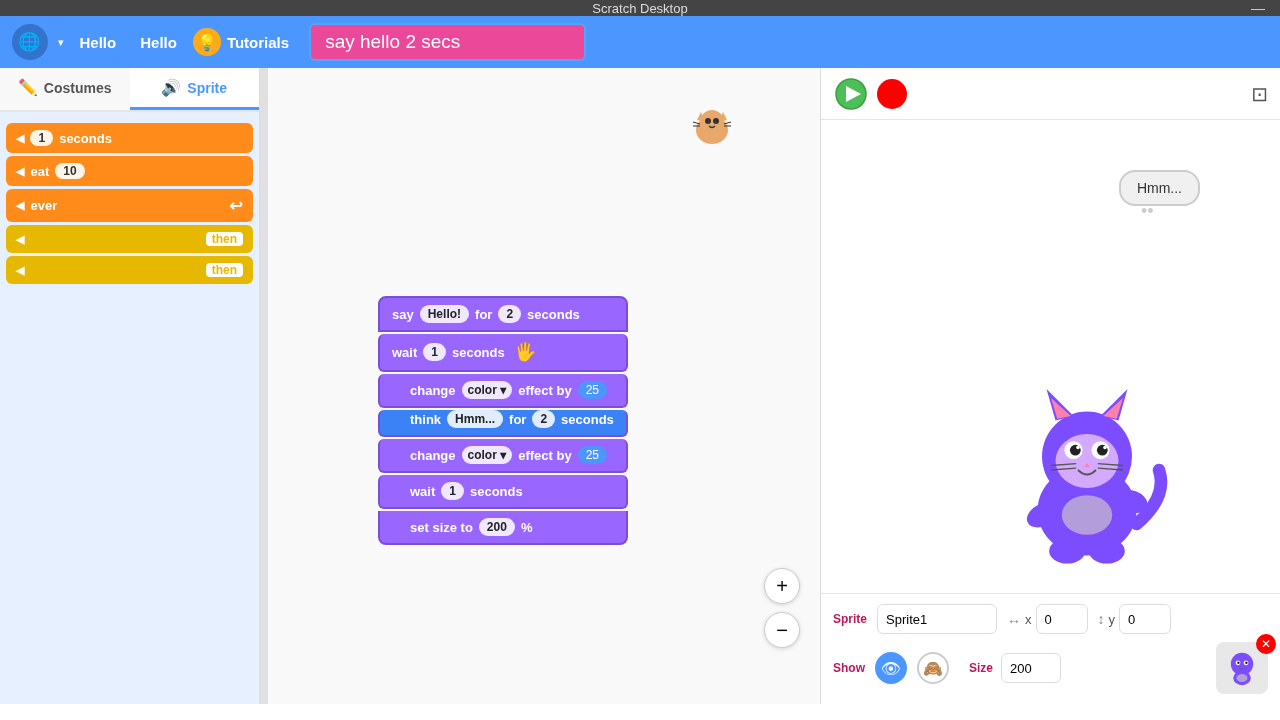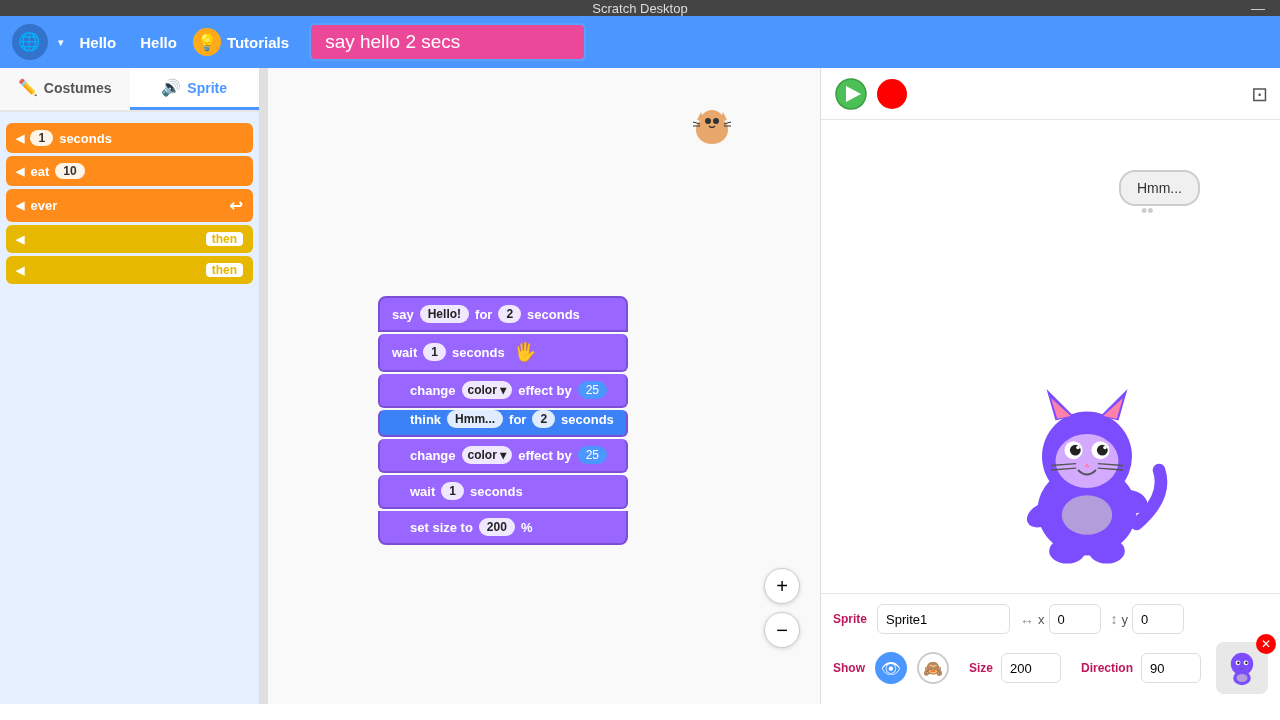--- a/index.html
+++ b/index.html
@@ -605,43 +605,39 @@
           <ellipse cx="100" cy="160" rx="28" ry="22" fill="#b39ddb"></ellipse>
 
           <path d="M155 170 Q190 140 180 110" stroke="#7c4dff" stroke-width="14" fill="none" stroke-linecap="round"></path>
         </svg>
       </div>
     </div>
 
     <div id="sprite-info">
       <div class="sprite-row">
         <span class="sprite-label">Sprite</span>
-        <input class="sprite-input" style="width: 133px;" type="text" value="Sprite1">
+        <input class="sprite-input" style="width: 120px;" type="text" value="Sprite1">
         <div class="sprite-field">
           <span class="coord-icon">↔</span>
           <span>x</span>
           <input class="sprite-input" style="width: 52px;" type="text" value="0">
         </div>
         <div class="sprite-field">
           <span class="coord-icon">↕</span>
           <span>y</span>
           <input class="sprite-input" style="width: 52px;" type="text" value="0">
         </div>
       </div>
       <div class="sprite-row2">
         <span class="sprite-label">Show</span>
         <button class="show-btn">👁</button>
         <button class="show-btn show-btn-off">🙈</button>
         <div class="sprite-field" style="margin-left:10px;">
           <span class="sprite-label">Size</span>
           <input class="sprite-input" style="width: 60px; margin-left: 4px;" type="text" value="200">
-        </div>
-        <div class="sprite-field" style="margin-left:10px;">
-          <span class="sprite-label">Direction</span>
-          <input class="sprite-input" style="width: 60px; margin-left: 4px;" type="text" value="90">
         </div>
 
         <div style="margin-left:auto;display:flex;gap:6px;align-items:center;">
           <div class="sprite-thumb">
             <svg width="40" height="40" viewBox="0 0 100 100">
               <circle cx="50" cy="40" r="28" fill="#7c4dff"></circle>
               <ellipse cx="50" cy="75" rx="22" ry="18" fill="#7c4dff"></ellipse>
               <ellipse cx="50" cy="75" rx="14" ry="10" fill="#b39ddb"></ellipse>
               <circle cx="40" cy="37" r="6" fill="#fff"></circle>
               <circle cx="60" cy="37" r="6" fill="#fff"></circle>

